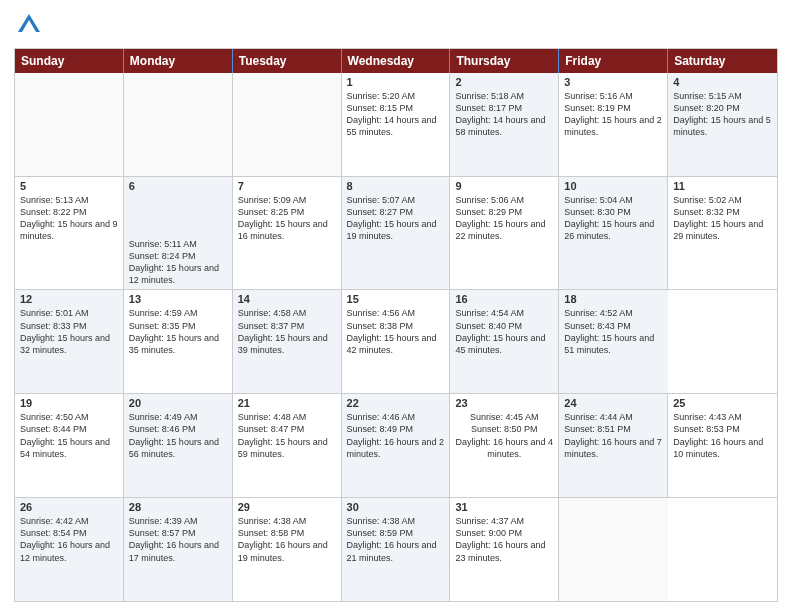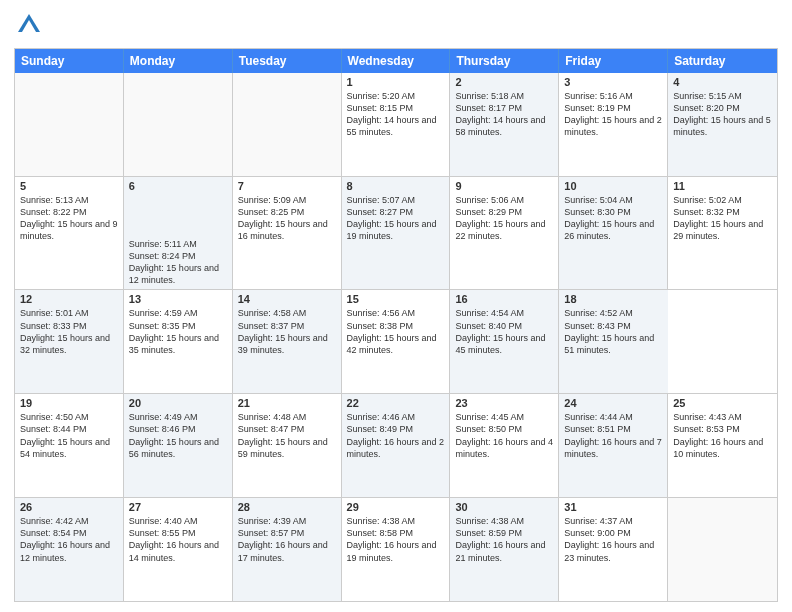--- a/index.html
+++ b/index.html
@@ -62,21 +62,21 @@
     }
     .calendar {
       flex: 1;
       display: flex;
       flex-direction: column;
       border: 1px solid #ccc;
     }
     .cal-header {
       display: grid;
       grid-template-columns: repeat(7, 1fr);
-      background: #3b82f6;
+      background: #7f1d1d;
     }
     .cal-header-cell {
       color: #fff;
       font-size: 12px;
       font-weight: bold;
       padding: 5px 6px;
       border-right: 1px solid #4a90d9;
       text-align: left;
     }
     .cal-header-cell:last-child { border-right: none; }
@@ -283,21 +283,21 @@
 Daylight: 15 hours and 59 minutes.</div>
           </div>
           <div class="cal-cell shaded">
             <span class="day-num">22</span>
             <div class="cell-text" style="white-space: pre-line;">Sunrise: 4:46 AM
 Sunset: 8:49 PM
 Daylight: 16 hours and 2 minutes.</div>
           </div>
           <div class="cal-cell">
             <span class="day-num">23</span>
-            <div class="cell-text" style="white-space: pre-line;">Sunrise: 4:45 AM
+            <div class="cell-text" style="white-space: pre-line; text-align: center;">Sunrise: 4:45 AM
 Sunset: 8:50 PM
 Daylight: 16 hours and 4 minutes.</div>
           </div>
           <div class="cal-cell shaded">
             <span class="day-num">24</span>
             <div class="cell-text" style="white-space: pre-line;">Sunrise: 4:44 AM
 Sunset: 8:51 PM
 Daylight: 16 hours and 7 minutes.</div>
           </div>
           <div class="cal-cell">
@@ -307,26 +307,20 @@
 Daylight: 16 hours and 10 minutes.</div>
           </div>
         </div>
         <div class="cal-row">
           <div class="cal-cell shaded">
             <span class="day-num">26</span>
             <div class="cell-text" style="white-space: pre-line;">Sunrise: 4:42 AM
 Sunset: 8:54 PM
 Daylight: 16 hours and 12 minutes.</div>
           </div>
-          <div class="cal-cell">
-            <span class="day-num">27</span>
-            <div class="cell-text" style="white-space: pre-line;">Sunrise: 4:40 AM
-Sunset: 8:55 PM
-Daylight: 16 hours and 14 minutes.</div>
-          </div>
           <div class="cal-cell shaded">
             <span class="day-num">28</span>
             <div class="cell-text" style="white-space: pre-line;">Sunrise: 4:39 AM
 Sunset: 8:57 PM
 Daylight: 16 hours and 17 minutes.</div>
           </div>
           <div class="cal-cell">
             <span class="day-num">29</span>
             <div class="cell-text" style="white-space: pre-line;">Sunrise: 4:38 AM
 Sunset: 8:58 PM

